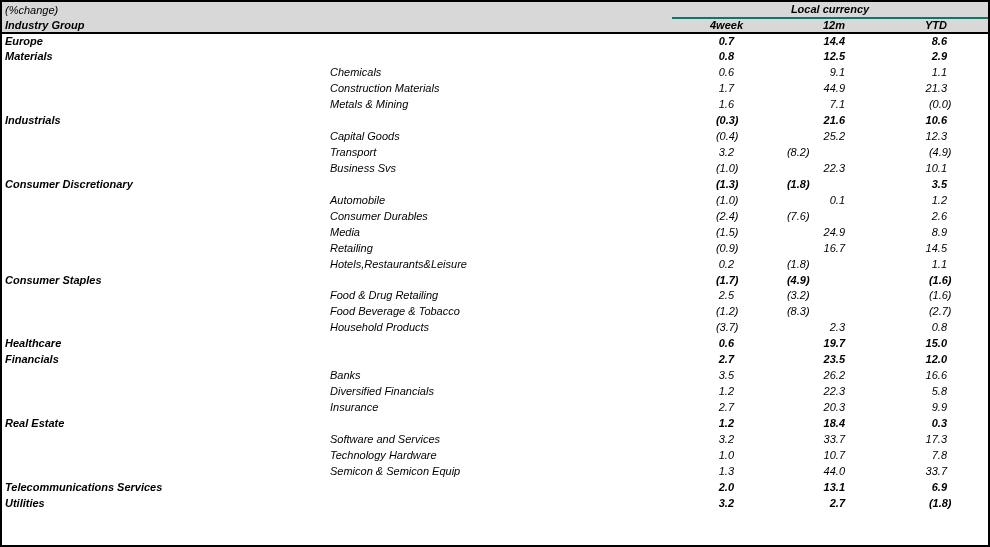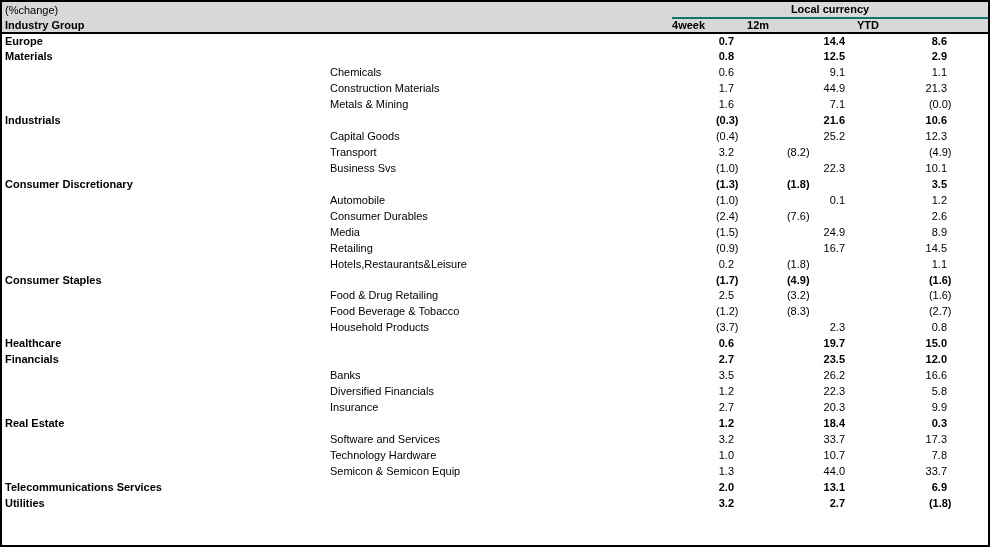--- a/index.html
+++ b/index.html
@@ -1,36 +1,36 @@
 <!DOCTYPE html>
 <html><head>
 <meta charset="utf-8">
 <style>
   html,body{margin:0;padding:0;background:#fff;}
   body{font-family:"Liberation Sans","DejaVu Sans",sans-serif;color:#000;}
   .wrap{
     width:986px;height:543px;border:2px solid #000;overflow:hidden;
     background:#fff;position:relative;
   }
-  table{border-collapse:collapse;table-layout:fixed;width:986px;}
+  table{border-collapse:collapse;table-layout:fixed;width:986px;font-style:italic;}
   col.c1{width:327px}
   col.c2{width:343px}
   col.c3{width:75px}
   col.c4{width:110px}
   col.c5{width:103px}
   col.c6{width:28px}
   th,td{padding:0;margin:0;white-space:nowrap;overflow:hidden;font-size:11px;line-height:1;}
   thead th{background:#d8d8d8;font-weight:bold;}
   tr.hdr1{height:16px;}
   tr.hdr2{height:15px;}
   tr.hdr1 .pct{text-align:left;font-weight:normal;padding-left:3px;}
   tr.hdr1 .lc{text-align:center;border-bottom:2px solid #0f766e;}
   tr.hdr2 th{border-bottom:2px solid #000;}
   tr.hdr2 .ig{text-align:left;padding-left:3px;}
-  tr.hdr2 .n{text-align:left;}
+  tr.hdr2 .n{text-align:right;}
   tr.hdr2 .h3{padding-right:4px;}
   tr.hdr2 .h4{padding-right:12px;margin-top:21px;}
   tr.hdr2 .h5{padding-right:13px;}
   tbody tr{height:15.94px;}
   tbody tr.g td{font-weight:bold;}
   td.name{text-align:left;}
   td.lvl0{padding-left:3px;}
   td.lvl1{padding-left:1px;}
   td.val{text-align:right;padding-right:13px;}
   td.val.c4p{padding-right:12px;}

